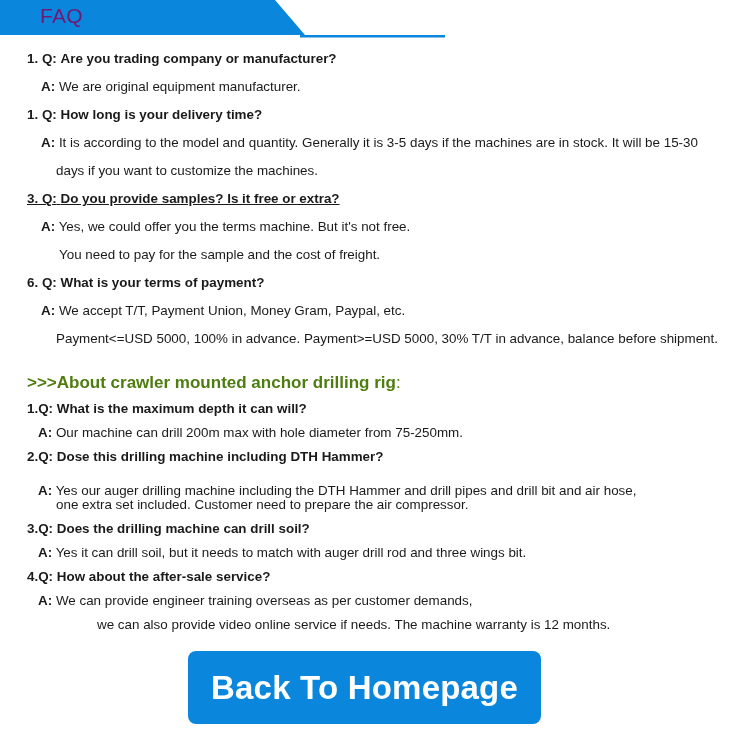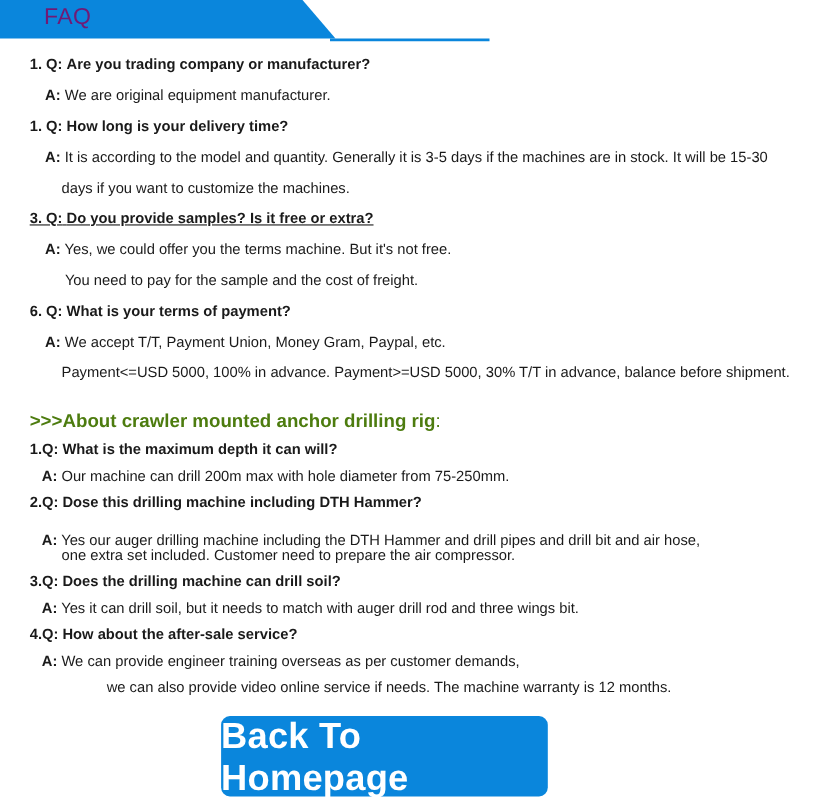--- a/index.html
+++ b/index.html
@@ -6,21 +6,21 @@
   body { width: 750px; height: 737px; position: relative; overflow: hidden;
          font-family: "Liberation Sans", sans-serif; color: #1a1a1a; }
   .banner { position: absolute; left: 0; top: 0; width: 450px; height: 40px; }
   .banner svg { position: absolute; left: 0; top: 0; }
   .banner-title { position: absolute; left: 40px; top: 4px; font-size: 21px; color: #701a75; letter-spacing: 0.3px; }
   .line { position: absolute; white-space: nowrap; font-size: 13.4px; line-height: 16px; text-align: center; }
   .q { font-weight: bold; }
   .a-label { font-weight: bold; }
   .section-title { position: absolute; left: 27px; top: 373px; font-size: 17px; font-weight: bold; color: #4d7c0f; white-space: nowrap; }
   .section-title .colon { font-weight: normal; }
-  .home-btn { position: absolute; left: 201px; top: 651px; width: 297px; height: 73px; background: #0a86dc;
+  .home-btn { position: absolute; left: 188px; top: 651px; width: 353px; height: 73px; background: #0a86dc;
               border-radius: 8px; color: #ffffff; font-size: 33px; font-weight: bold; display: flex;
               align-items: center; justify-content: center; cursor: pointer; letter-spacing: 0.2px; }
 </style>
 </head>
 <body>
 
 <div class="banner">
   <svg width="450" height="40">
     <polygon points="0,0 275,0 305,35 0,35" fill="#0a86dc"></polygon>
     <rect x="300" y="35" width="145" height="2.5" fill="#0a86dc"></rect>

